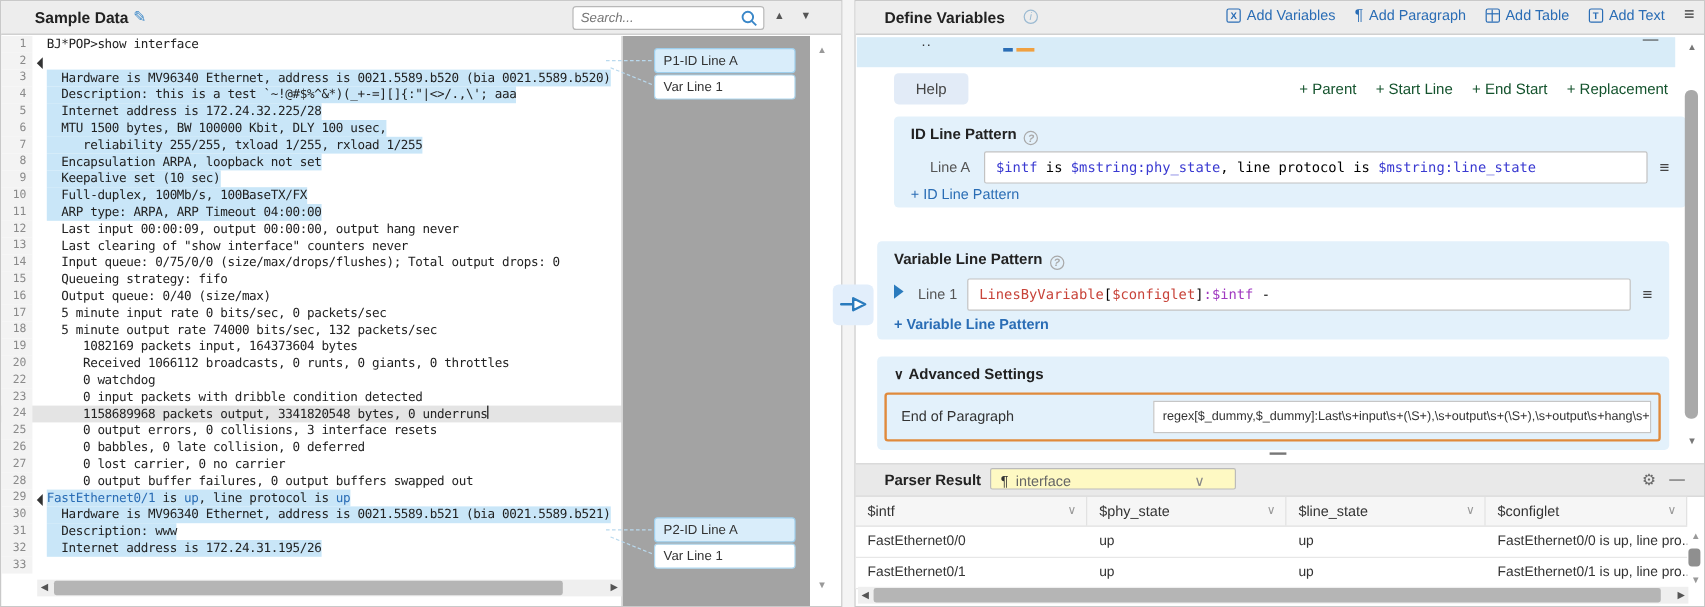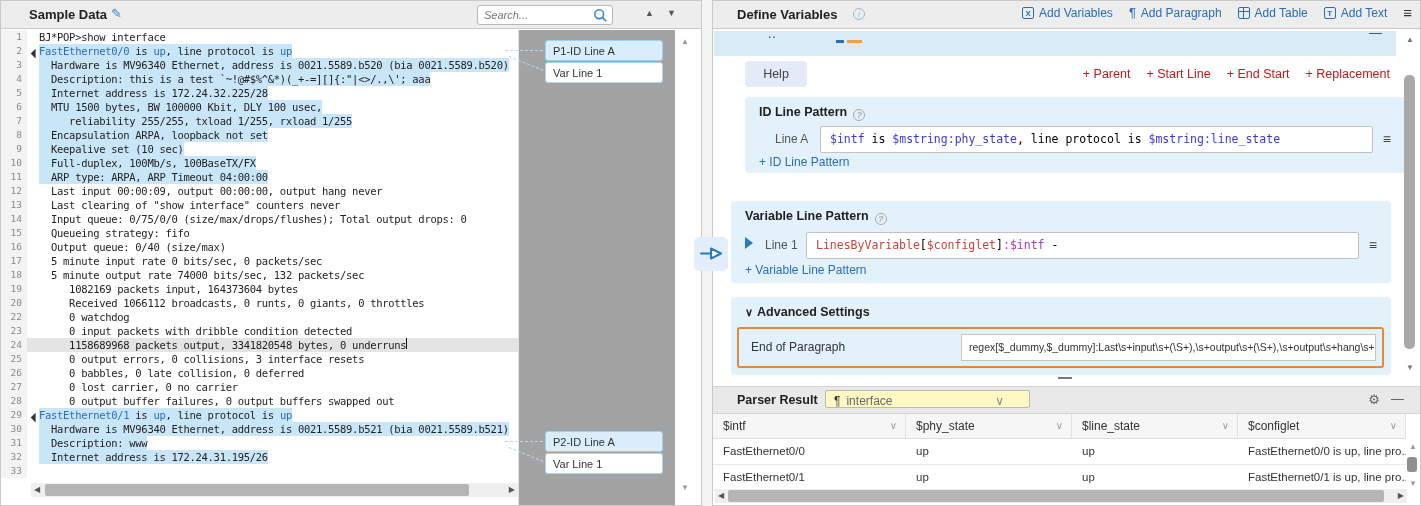--- a/index.html
+++ b/index.html
@@ -9,21 +9,21 @@
   .panel { position:absolute; top:0; height:506px; background:#fff; border:1px solid #c9c9c9; }
   #left-panel  { left:0;   width:702px; }
   #right-panel { left:712px; width:709px; }
 
   .panel-header { position:absolute; left:0; top:0; right:0; height:28px;
     background:#ededed; border-bottom:1px solid #c9c9c9; }
   .panel-title { position:absolute; left:28px; top:6px; font-size:13px; font-weight:bold; color:#222; }
 
   
   .pencil-icon { position:absolute; left:110px; top:5px; color:#3a87c8; font-size:13px; transform:rotate(0deg); }
-  .search-box { position:absolute; left:476px; top:4px; width:136px; height:20px; background:#fff;
+  .search-box { position:absolute; left:476px; top:4px; width:160px; height:20px; background:#fff;
     border:1px solid #b8b8b8; border-radius:3px; }
   .search-input { position:absolute; left:6px; top:1px; width:128px; height:16px; border:none; outline:none;
     font-style:italic; font-size:11px; color:#888; background:transparent; font-family:"Liberation Sans",sans-serif; }
   .search-mag { position:absolute; right:4px; top:2px; }
   .tri-btn { position:absolute; top:8px; font-size:9px; color:#555; cursor:pointer; line-height:9px; }
 
   .code-area { position:absolute; left:0; top:29px; width:517px; bottom:0; overflow:hidden;
     font-family:"DejaVu Sans Mono", monospace; font-size:10.5px; letter-spacing:-0.3px; }
   .code-row { display:flex; height:14px; line-height:14px; white-space:pre; }
   .code-row.cur { background:#e4e4e4; }
@@ -62,21 +62,21 @@
   .icon-pilcrow { font-size:13px; color:#2a6db5; line-height:12px; }
   .hamburger { font-size:15px; color:#333; line-height:14px; cursor:pointer; }
   .info-circle { display:inline-block; width:12px; height:12px; border-radius:50%; border:1px solid #9bbad2;
     color:#9bbad2; font-size:9px; line-height:11px; text-align:center; font-style:italic; margin-left:6px; vertical-align:-2px; }
   .info-gray { border-color:#a9a9a9; color:#a9a9a9; }
 
   .cutbar { position:absolute; left:1px; top:30px; width:682px; height:25px; background:#d8ecf8; overflow:hidden; }
   .help-button { position:absolute; left:32px; top:60px; width:62px; height:26px; background:#e2ebf7;
     border-radius:4px; color:#444; font-size:12.5px; text-align:center; line-height:26px; cursor:pointer; }
   .top-links { position:absolute; right:30px; top:66px; display:flex; gap:16px; }
-  .top-links span { color:#b91c1c; font-size:12.5px; cursor:pointer; }
+  .top-links span { color:#14532d; font-size:12.5px; cursor:pointer; }
 
   .sec-box { position:absolute; left:18px; width:660px; background:#e3f1fb; border-radius:4px; }
   .sec-title { position:absolute; left:14px; top:8px; font-size:12.5px; font-weight:bold; color:#222; }
   .row-label { position:absolute; font-size:12px; color:#555; }
   .pattern-input { position:absolute; height:27px; background:#fff; border:1px solid #c2c2c2; border-radius:2px;
     font-family:"DejaVu Sans Mono", monospace; font-size:11.5px; line-height:25px; padding-left:9px;
     white-space:pre; overflow:hidden; }
   .tok-var  { color:#3a3ad1; }
   .tok-fn   { color:#c8443a; }
   .tok-pvar { color:#a03ac0; }
@@ -133,21 +133,21 @@
               <line x1="9.6" y1="9.6" x2="13.2" y2="13.2" stroke="#3a87c8" stroke-width="1.6"></line>
             </svg>
         </span>
       </span>
       <span class="tri-btn" style="left:644px;">▲</span>
       <span class="tri-btn" style="left:666px;">▼</span>
     </div>
 
     <div class="code-area" id="code-lines">
         <div class="code-row"><span class="line-num">1</span><span class="fold-col"></span><span class="line-text">BJ*POP&gt;show interface</span></div>
-        <div class="code-row"><span class="line-num">2</span><span class="fold-col"><span class="fold-icon"></span></span><span class="line-text sel"><span class="tok-b">FastEthernet0/0</span><span> is </span><span class="tok-b">up</span><span>, line protocol is </span><span class="tok-b">up</span></span></div>
+        <div class="code-row"><span class="line-num">2</span><span class="fold-col"><span class="fold-icon"></span></span></div>
         <div class="code-row"><span class="line-num">3</span><span class="fold-col"></span><span class="line-text sel">  Hardware is MV96340 Ethernet, address is 0021.5589.b520 (bia 0021.5589.b520)</span></div>
         <div class="code-row"><span class="line-num">4</span><span class="fold-col"></span><span class="line-text sel">  Description: this is a test `~!@#$%^&amp;*)(_+-=][]{:"|&lt;&gt;/.,\'; aaa</span></div>
         <div class="code-row"><span class="line-num">5</span><span class="fold-col"></span><span class="line-text sel">  Internet address is 172.24.32.225/28</span></div>
         <div class="code-row"><span class="line-num">6</span><span class="fold-col"></span><span class="line-text sel">  MTU 1500 bytes, BW 100000 Kbit, DLY 100 usec,</span></div>
         <div class="code-row"><span class="line-num">7</span><span class="fold-col"></span><span class="line-text sel">     reliability 255/255, txload 1/255, rxload 1/255</span></div>
         <div class="code-row"><span class="line-num">8</span><span class="fold-col"></span><span class="line-text sel">  Encapsulation ARPA, loopback not set</span></div>
         <div class="code-row"><span class="line-num">9</span><span class="fold-col"></span><span class="line-text sel">  Keepalive set (10 sec)</span></div>
         <div class="code-row"><span class="line-num">10</span><span class="fold-col"></span><span class="line-text sel">  Full-duplex, 100Mb/s, 100BaseTX/FX</span></div>
         <div class="code-row"><span class="line-num">11</span><span class="fold-col"></span><span class="line-text sel">  ARP type: ARPA, ARP Timeout 04:00:00</span></div>
         <div class="code-row"><span class="line-num">12</span><span class="fold-col"></span><span class="line-text">  Last input 00:00:09, output 00:00:00, output hang never</span></div>
@@ -241,21 +241,21 @@
       <span class="menu-icon" style="top:34px;">≡</span>
       <span class="add-link" style="top:58px;">+ ID Line Pattern</span>
     </div>
 
     <div class="sec-box" style="top:200px; height:82px;">
       <span class="sec-title"><span>Variable Line Pattern</span><span class="info-circle info-gray">?</span></span>
       <span class="play-marker" style="left:14px; top:36px;"></span>
       <span class="row-label" style="left:34px; top:37px;">Line 1</span>
       <div class="pattern-input" style="left:75px; top:31px; width:553px;" id="varline-input"><span class="tok-fn">LinesByVariable</span><span>[</span><span class="tok-fn">$configlet</span><span>]</span><span class="tok-pvar">:$intf</span><span> -</span></div>
       <span class="menu-icon" style="top:36px;">≡</span>
-      <span class="add-link" style="top:62px;">+ Variable Line Pattern</span>
+      <span class="add-link" style="top:62px;font-weight:bold;">+ Variable Line Pattern</span>
     </div>
 
     <div class="sec-box" style="top:296px; height:78px;">
       <span class="sec-title"><span class="adv-chevron">∨</span><span>Advanced Settings</span></span>
       <div class="adv-row">
         <span class="adv-label">End of Paragraph</span>
         <div class="adv-input">regex[$_dummy,$_dummy]:Last\s+input\s+(\S+),\s+output\s+(\S+),\s+output\s+hang\s+neve</div>
       </div>
     </div>
 

